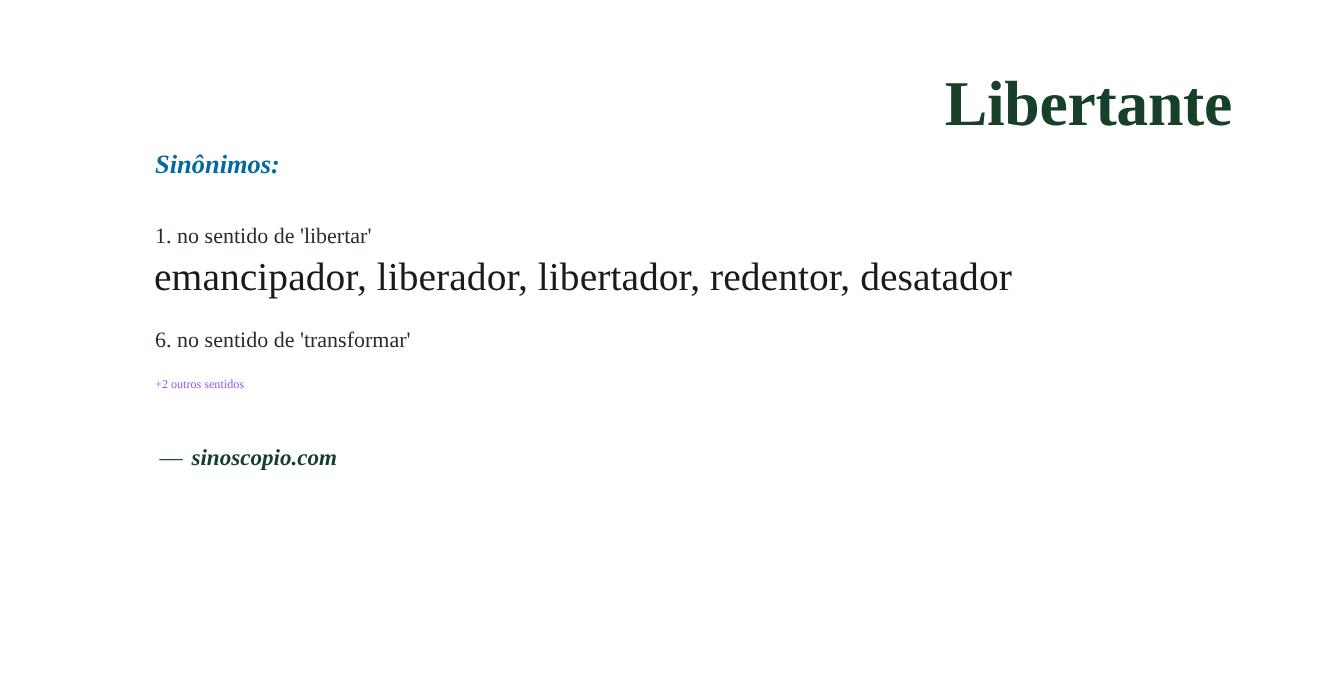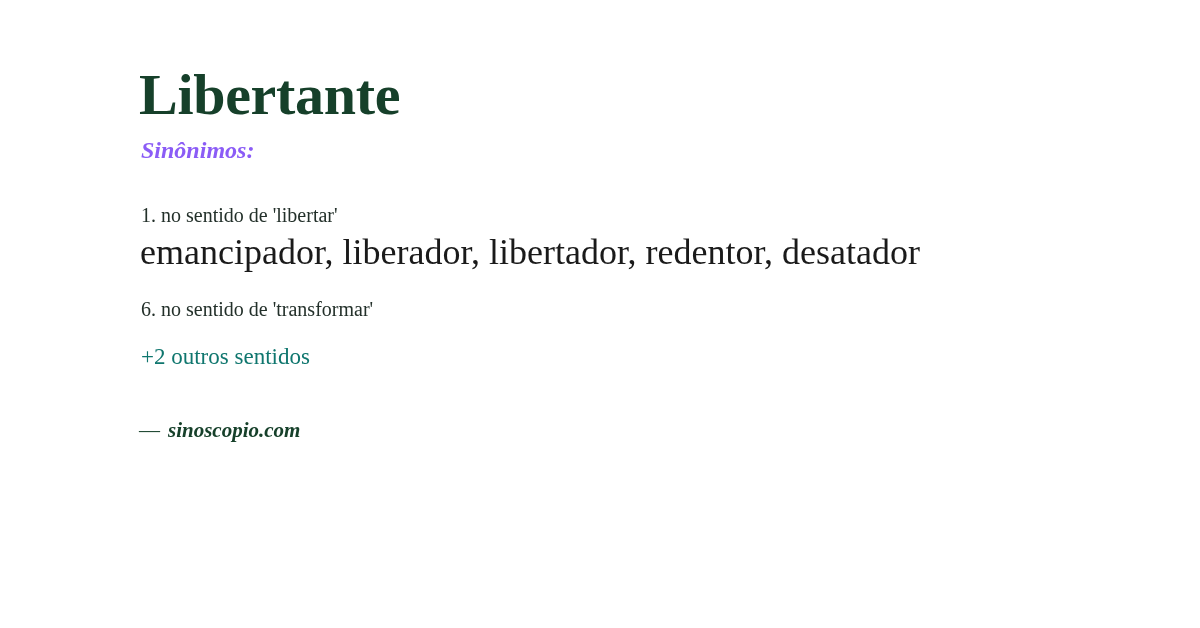--- a/index.html
+++ b/index.html
@@ -21,27 +21,28 @@
     padding: 62px 80px 0 139px;
   }
   .word-title {
     font-family: "Liberation Serif", serif;
     font-weight: bold;
     font-size: 58px;
     line-height: 1.15;
     color: #16402a;
     letter-spacing: -0.3px;
     margin: 0;
+    text-align: right;
   }
   .subtitle {
     font-family: "Liberation Serif", serif;
     font-weight: bold;
     font-style: italic;
     font-size: 24px;
-    color: #8b5cf6;
+    color: #0369a1;
     margin: 8px 0 8px 2px;
   }
   .senses {
     margin-top: 40px;
   }
   .sense {
     margin-bottom: 23px;
   }
   .sense-label {
     font-family: "Liberation Serif", serif;
@@ -51,31 +52,31 @@
   }
   .sense-words {
     font-family: "Liberation Serif", serif;
     font-size: 36px;
     color: #1a1a1a;
     line-height: 1.28;
     margin: 0 0 0 1px;
   }
   .more-senses {
     font-family: "Liberation Serif", serif;
-    font-size: 23px;
-    color: #0f766e;
+    font-size: 11px;
+    color: #8b5cf6;
     margin: 22px 0 0 2px;
   }
   .source {
     font-family: "Liberation Serif", serif;
     font-style: italic;
     font-weight: bold;
     font-size: 21px;
     color: #16402a;
-    margin: 48px 0 0 0;
+    margin: 48px 0 0 6px;
   }
   .source .dash {
     font-style: normal;
     font-weight: normal;
     margin-right: 8px;
   }
 </style>
 </head>
 <body>
 

